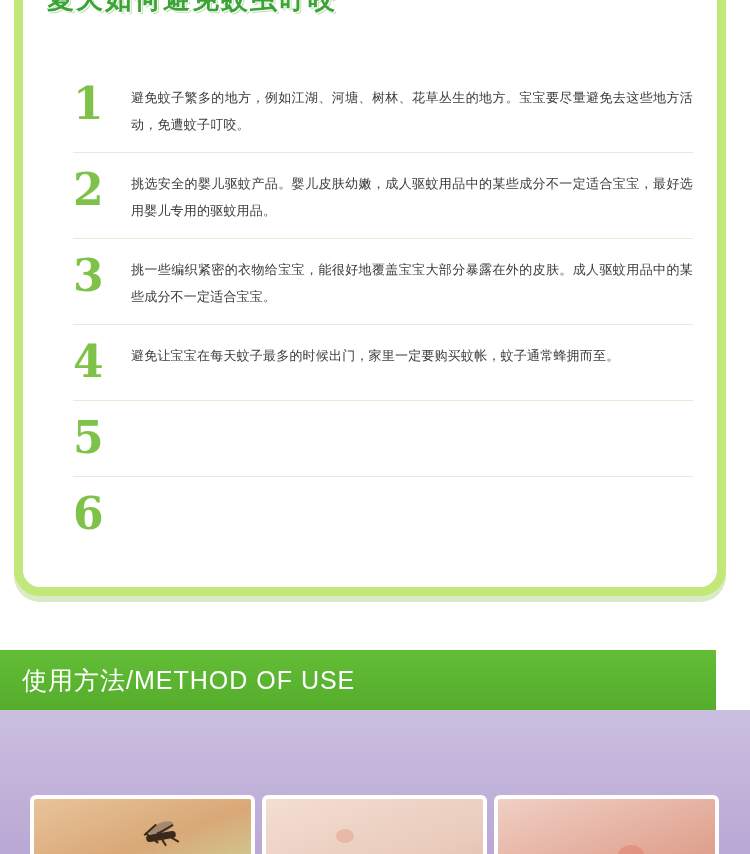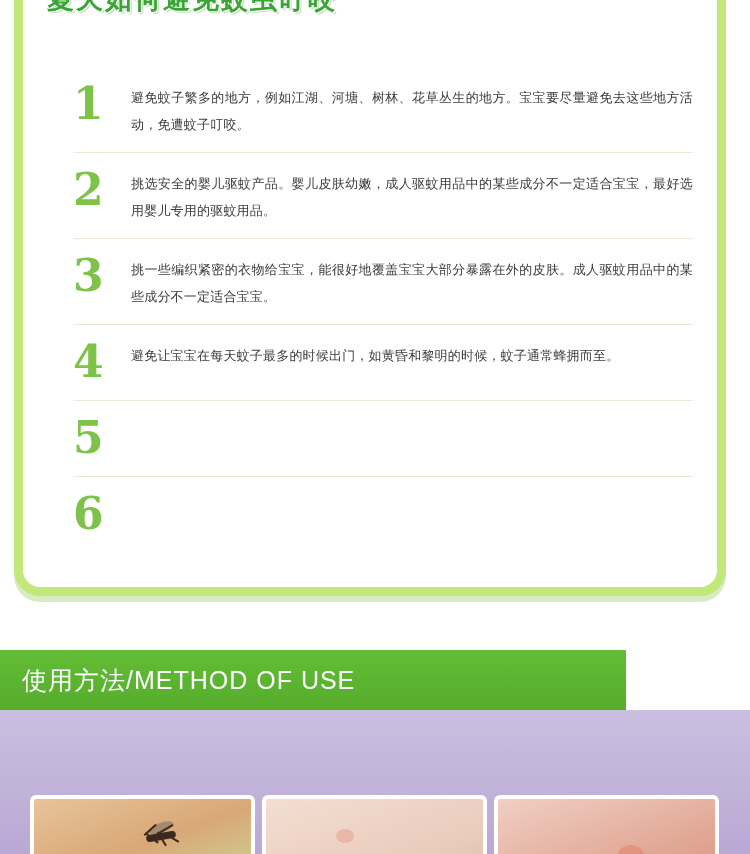--- a/index.html
+++ b/index.html
@@ -94,21 +94,21 @@
     text-align: justify;
     letter-spacing: 0.2px;
     padding-top: 4px;
   }
 
   
   .method-bar {
     position: absolute;
     left: 0;
     top: 650px;
-    width: 626px;
+    width: 716px;
     height: 60px;
     background: #5fb933;
     background: linear-gradient(180deg, #63bd36 0%, #55ad2c 100%);
     display: flex;
     align-items: center;
   }
   .method-title {
     padding-left: 22px;
     color: #ffffff;
     font-size: 25px;
@@ -203,21 +203,21 @@
           <div class="tip-text">挑选安全的婴儿驱蚊产品。婴儿皮肤幼嫩，成人驱蚊用品中的某些成分不一定适合宝宝，最好选用婴儿专用的驱蚊用品。</div>
         </div>
 
         <div class="tip-row">
           <div class="tip-num">3</div>
           <div class="tip-text">挑一些编织紧密的衣物给宝宝，能很好地覆盖宝宝大部分暴露在外的皮肤。成人驱蚊用品中的某些成分不一定适合宝宝。</div>
         </div>
 
         <div class="tip-row">
           <div class="tip-num">4</div>
-          <div class="tip-text">避免让宝宝在每天蚊子最多的时候出门，如黄昏和黎明的时候，蚊子通常蜂拥而至。</div>
+          <div class="tip-text">避免让宝宝在每天蚊子最多的时候出门，家里一定要购买蚊帐，蚊子通常蜂拥而至。</div>
         </div>
 
         <div class="tip-row">
           <div class="tip-num">5</div>
         </div>
 
         <div class="tip-row last">
           <div class="tip-num">6</div>
         </div>
 

